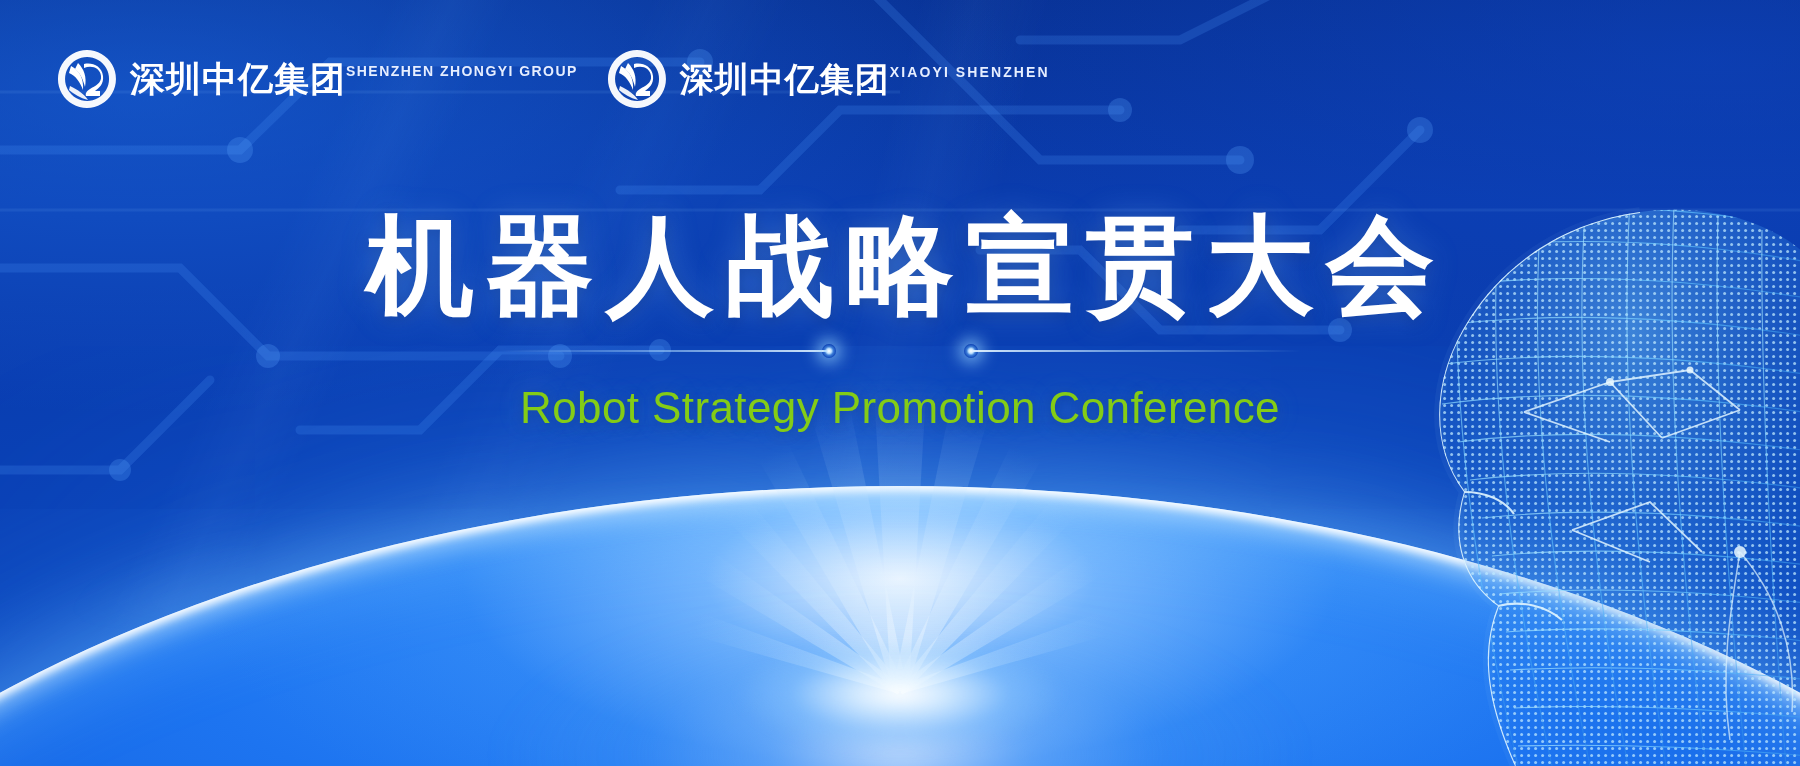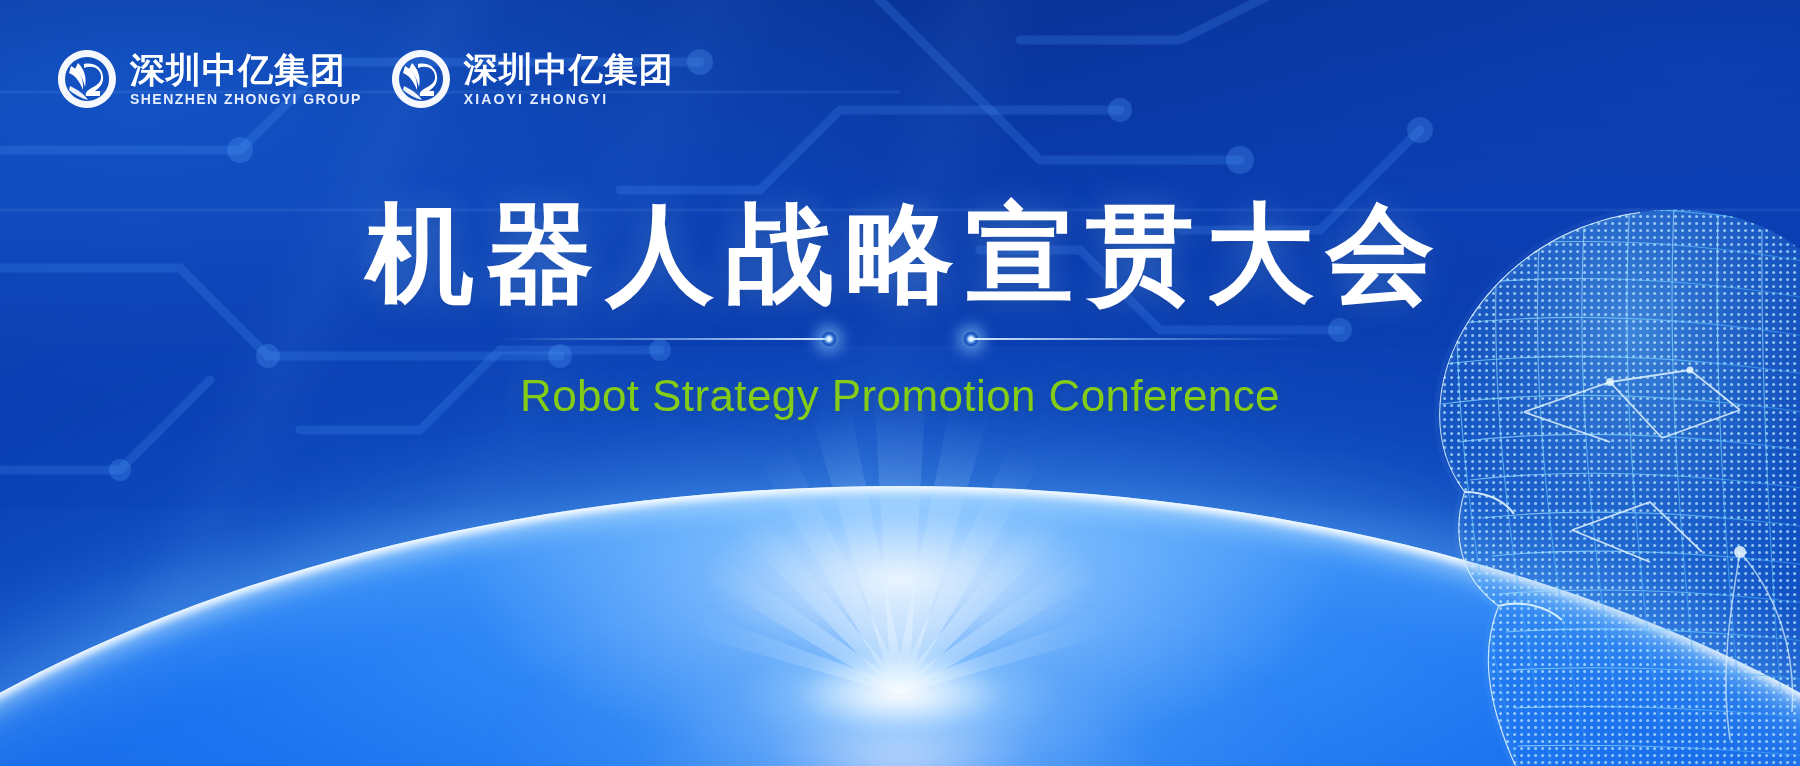--- a/index.html
+++ b/index.html
@@ -154,21 +154,21 @@
     position: absolute;
     left: 54px;
     top: 46px;
     display: flex;
     align-items: center;
     gap: 26px;
   }
   .logo { display: flex; align-items: center; gap: 10px; }
   .logo-mark { width: 66px; height: 66px; flex: 0 0 66px; }
   .logo-mark svg { width: 100%; height: 100%; display: block; }
-  .logo-text { display: flex; flex-direction: column; justify-content: flex-start; }
+  .logo-text { display: flex; justify-content: flex-start; }
   .logo-cn {
     color: #ffffff;
     font-size: 35px;
     font-weight: 700;
     line-height: 1.06;
     letter-spacing: 1px;
     white-space: nowrap;
   }
   .logo-en {
     color: #e6eeff;
@@ -188,21 +188,21 @@
     top: 196px;
     text-align: center;
     pointer-events: none;
   }
   .title-cn {
     color: #ffffff;
     font-size: 108px;
     font-weight: 700;
     letter-spacing: 12px;
     line-height: 1.08;
-    margin: 0;
+    margin: 12px;
     padding-left: 12px;
     text-shadow:
       0 0 30px rgba(120,185,255,.40),
       0 3px 14px rgba(4,30,95,.35);
     white-space: nowrap;
   }
 
   .divider {
     position: relative;
     width: 860px;
@@ -556,21 +556,21 @@
           <path d="M33 4 A29 29 0 1 1 32.9 4 Z M33 11 A22 22 0 1 0 33.1 11 Z" fill="#ffffff" opacity=".96"></path>
           <path d="M17 20 C25 24 30 32 29 44 C26 36 22 30 15 27 Z" fill="#ffffff"></path>
           <path d="M24 17 C30 23 33 31 31 41 C29 33 26 27 21 23 Z" fill="#ffffff"></path>
           <path d="M30 22 C38 19 46 22 47 30 C48 37 41 40 36 43 C33 45 31 47 32 50
                    L46 50 L46 45 L41 45 C45 42 50 38 49 30 C48 20 38 16 30 18 Z" fill="#ffffff"></path>
           <path d="M16 40 C24 44 30 48 34 54 C26 52 20 48 15 44 Z" fill="#ffffff" opacity=".92"></path>
         </svg>
       </span>
       <span class="logo-text">
         <span class="logo-cn">深圳中亿集团</span>
-        <span class="logo-en">XIAOYI ZHONGYI</span>
+        <span class="logo-en">XIAOYI SHENZHEN</span>
       </span>
     </div>
 
   </div>
 
   <div class="title-block">
     <h1 class="title-cn">机器人战略宣贯大会</h1>
 
     <div class="divider">
       <span class="line left"></span>

